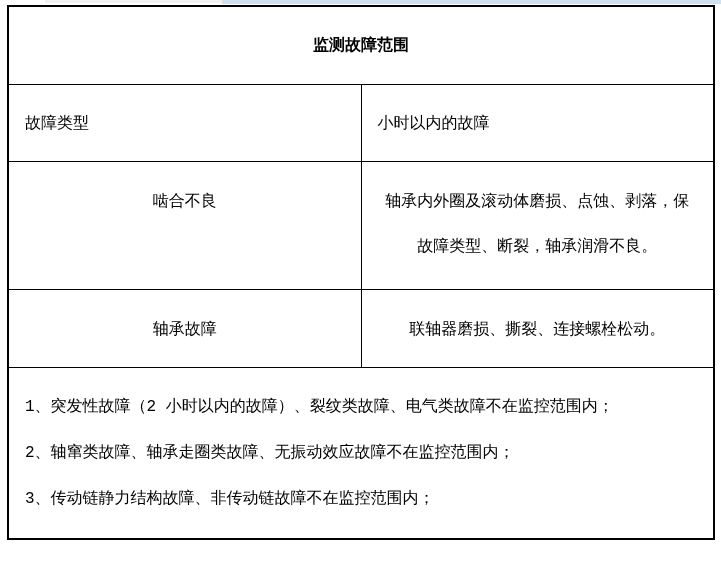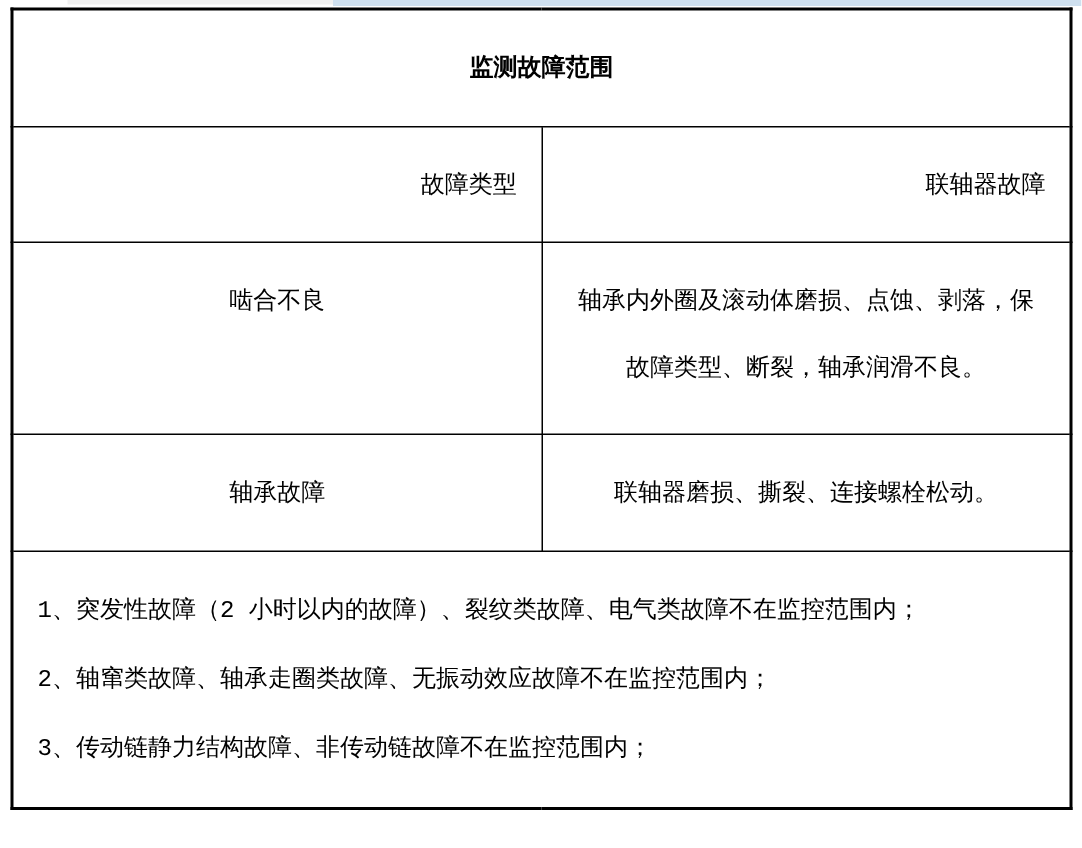--- a/index.html
+++ b/index.html
@@ -48,21 +48,21 @@
   }
   .col-left  { width: 353px; }
   .title-cell {
     height: 45px;
     text-align: center;
     vertical-align: middle;
     font-weight: bold;
   }
   .hdr-cell {
     height: 44px;
-    text-align: right;
+    text-align: left;
     vertical-align: middle;
   }
   .row-tall td  { height: 95px; }
   .row-short td { height: 45px; }
   .type-cell {
     text-align: center;
     vertical-align: top;
     line-height: 45px;
   }
   .desc-cell {
@@ -90,21 +90,21 @@
   <colgroup>
     <col class="col-left">
     <col>
   </colgroup>
   <tbody>
     <tr>
       <td colspan="2" class="title-cell">监测故障范围</td>
     </tr>
     <tr>
       <td class="hdr-cell">故障类型</td>
-      <td class="hdr-cell">联轴器故障</td>
+      <td class="hdr-cell">小时以内的故障</td>
     </tr>
     <tr class="row-tall">
       <td class="type-cell">啮合不良</td>
       <td class="desc-cell">
         <div class="line">轴承内外圈及滚动体磨损、点蚀、剥落，保</div>
         <div class="line">故障类型、断裂，轴承润滑不良。</div>
       </td>
     </tr>
     <tr class="row-short">
       <td class="type-cell">轴承故障</td>

